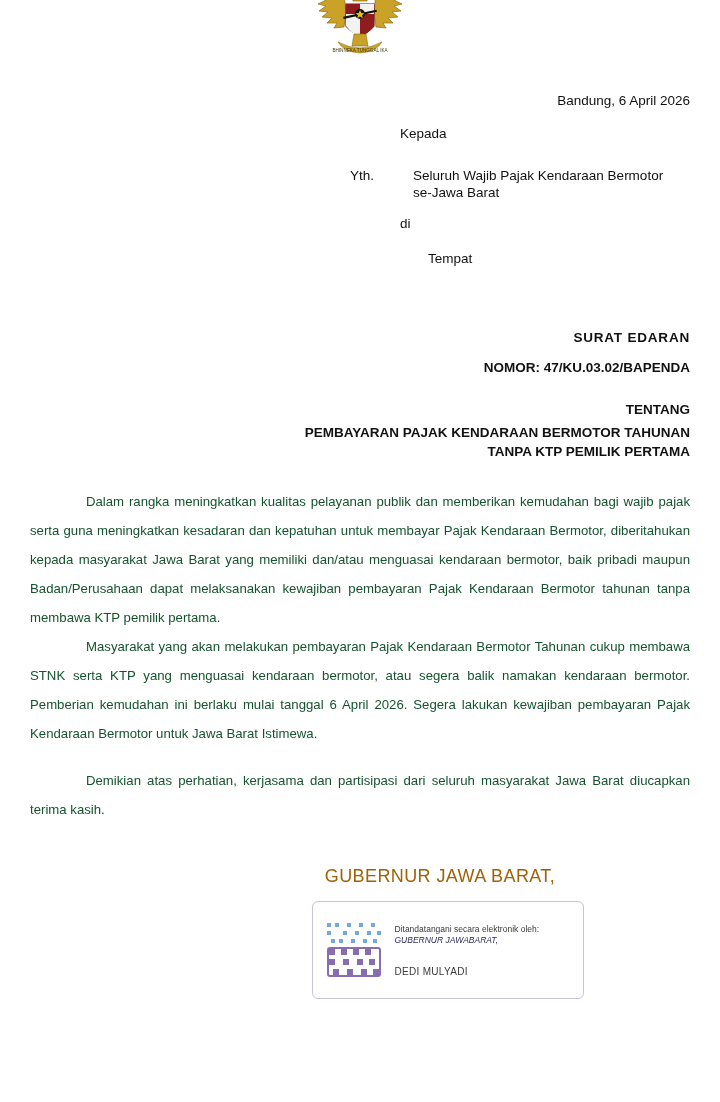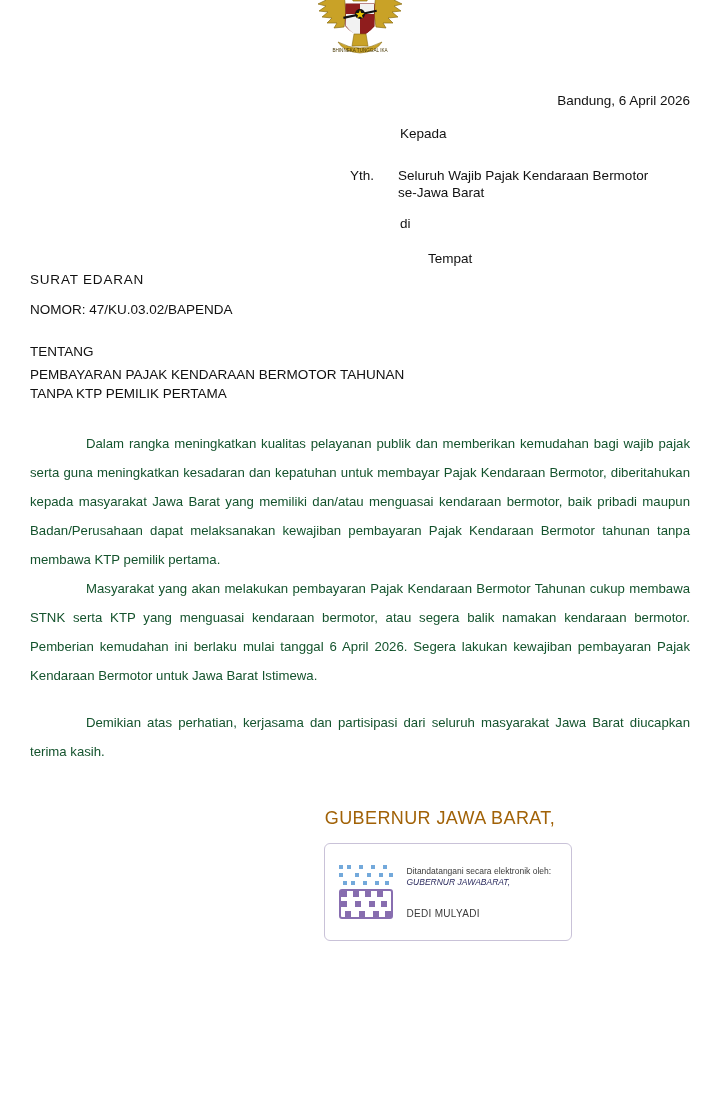--- a/index.html
+++ b/index.html
@@ -53,36 +53,39 @@
     padding-left: 370px;
     font-size: 13.5px;
     line-height: 17px;
     color: #111;
   }
   .addr-line1 { margin-bottom: 16px; text-align: right; }
   .addr-kepada { margin-bottom: 25px; }
   .yth-row {
     display: flex;
     margin-bottom: 2px;
+    gap: 15px;
   }
   .yth-label {
     width: 48px;
     flex: none;
     margin-left: -50px;
   }
   .yth-text { width: 255px; line-height: 17px; }
   .addr-di { margin-top: 14px; margin-bottom: 18px; }
   .addr-tempat { margin-left: 28px; margin-top: 18px; }
 
   
   .doc-title-block {
-    text-align: left;
+    margin-top: 58px;
+    text-align: right;
     font-size: 13.5px;
     line-height: 26px;
     color: #111;
+    font-weight: bold;
   }
   .doc-title { letter-spacing: 0.8px; }
   .doc-number { margin-top: 4px; }
   .doc-tentang { margin-top: 16px; }
   .doc-subject { line-height: 19px; }
 
   
   .body-text {
     margin-top: 26px;
     font-size: 13.2px;
@@ -103,21 +106,21 @@
     letter-spacing: 0.4px;
     color: #a16207;
   }
   .sign-box-wrap {
     margin-top: 14px;
     display: flex;
     justify-content: center;
     padding-left: 175px;
   }
   .sign-box {
-    width: 248px;
+    width: 272px;
     height: 98px;
     border: 1px solid #c9c2d8;
     border-radius: 6px;
     display: flex;
     align-items: center;
     padding: 0 10px;
     box-sizing: border-box;
     background: #fff;
   }
   .qr {

